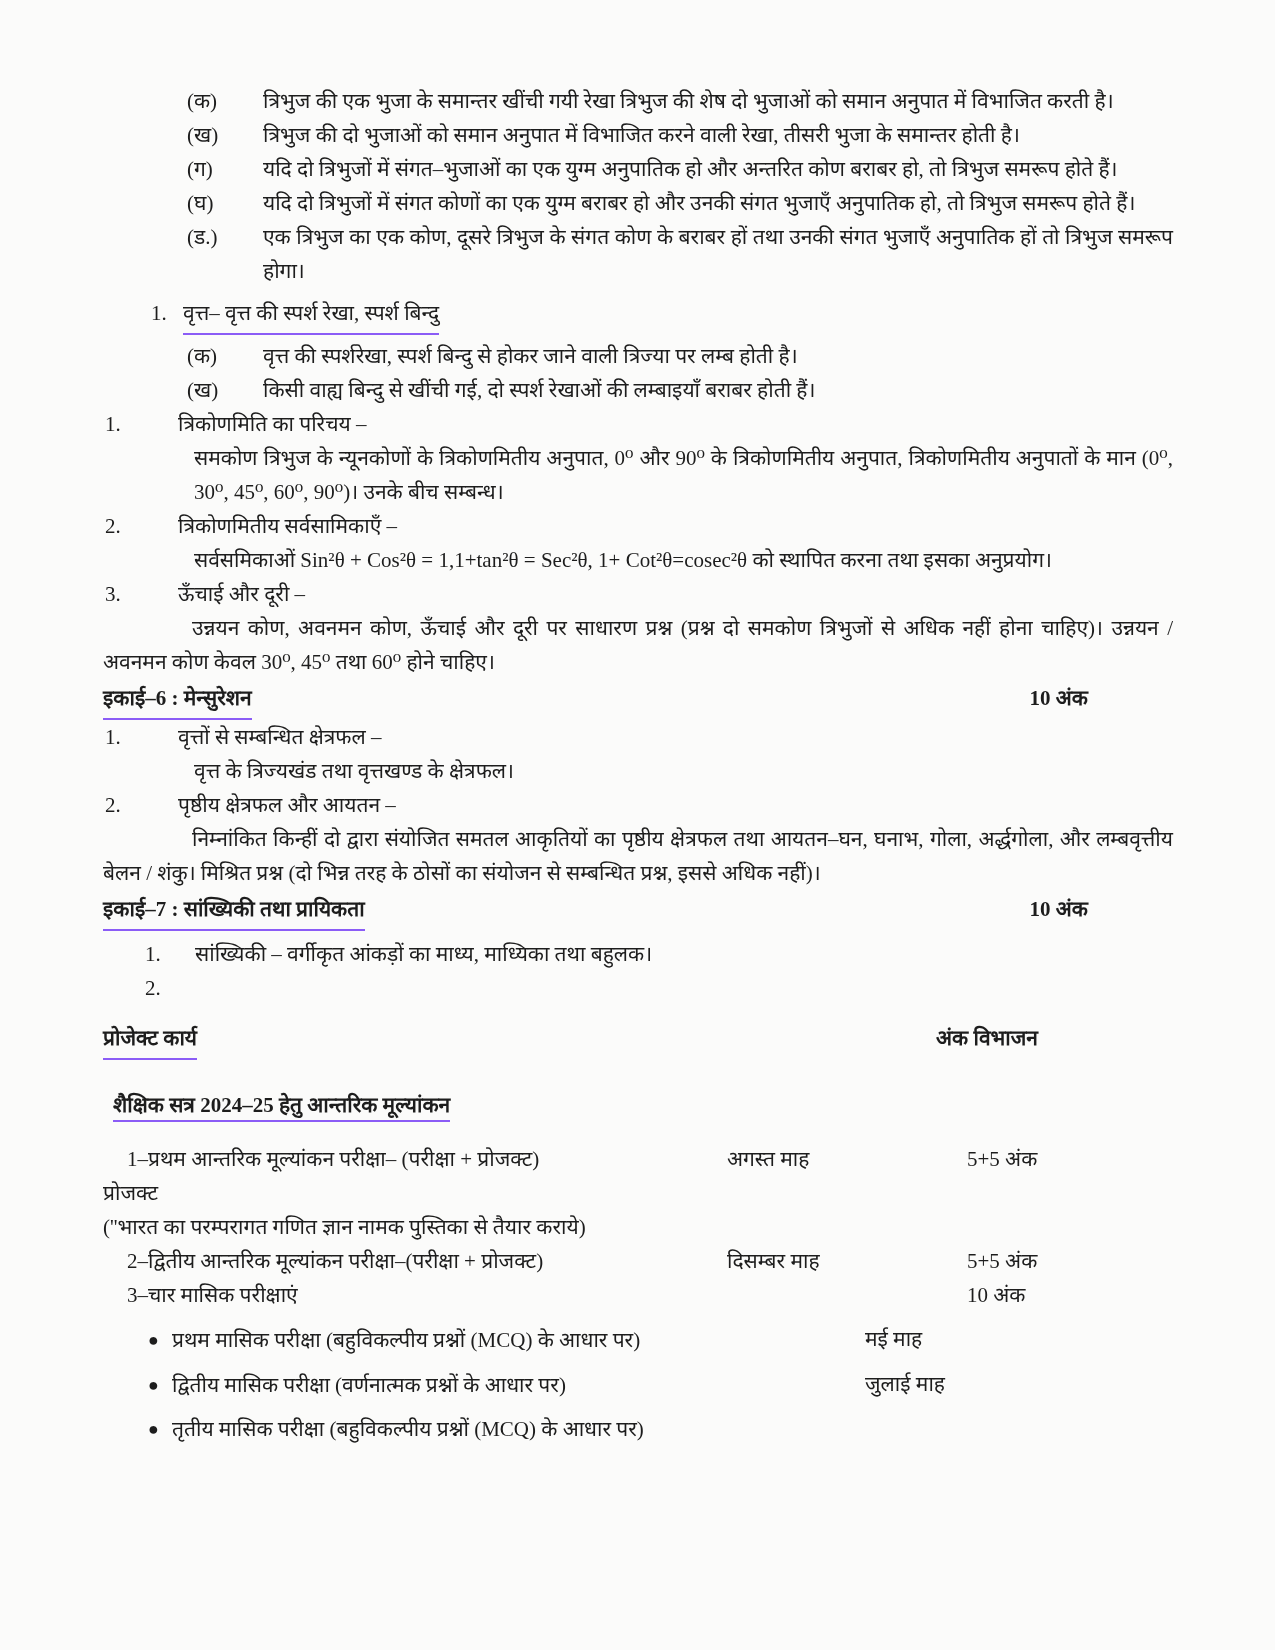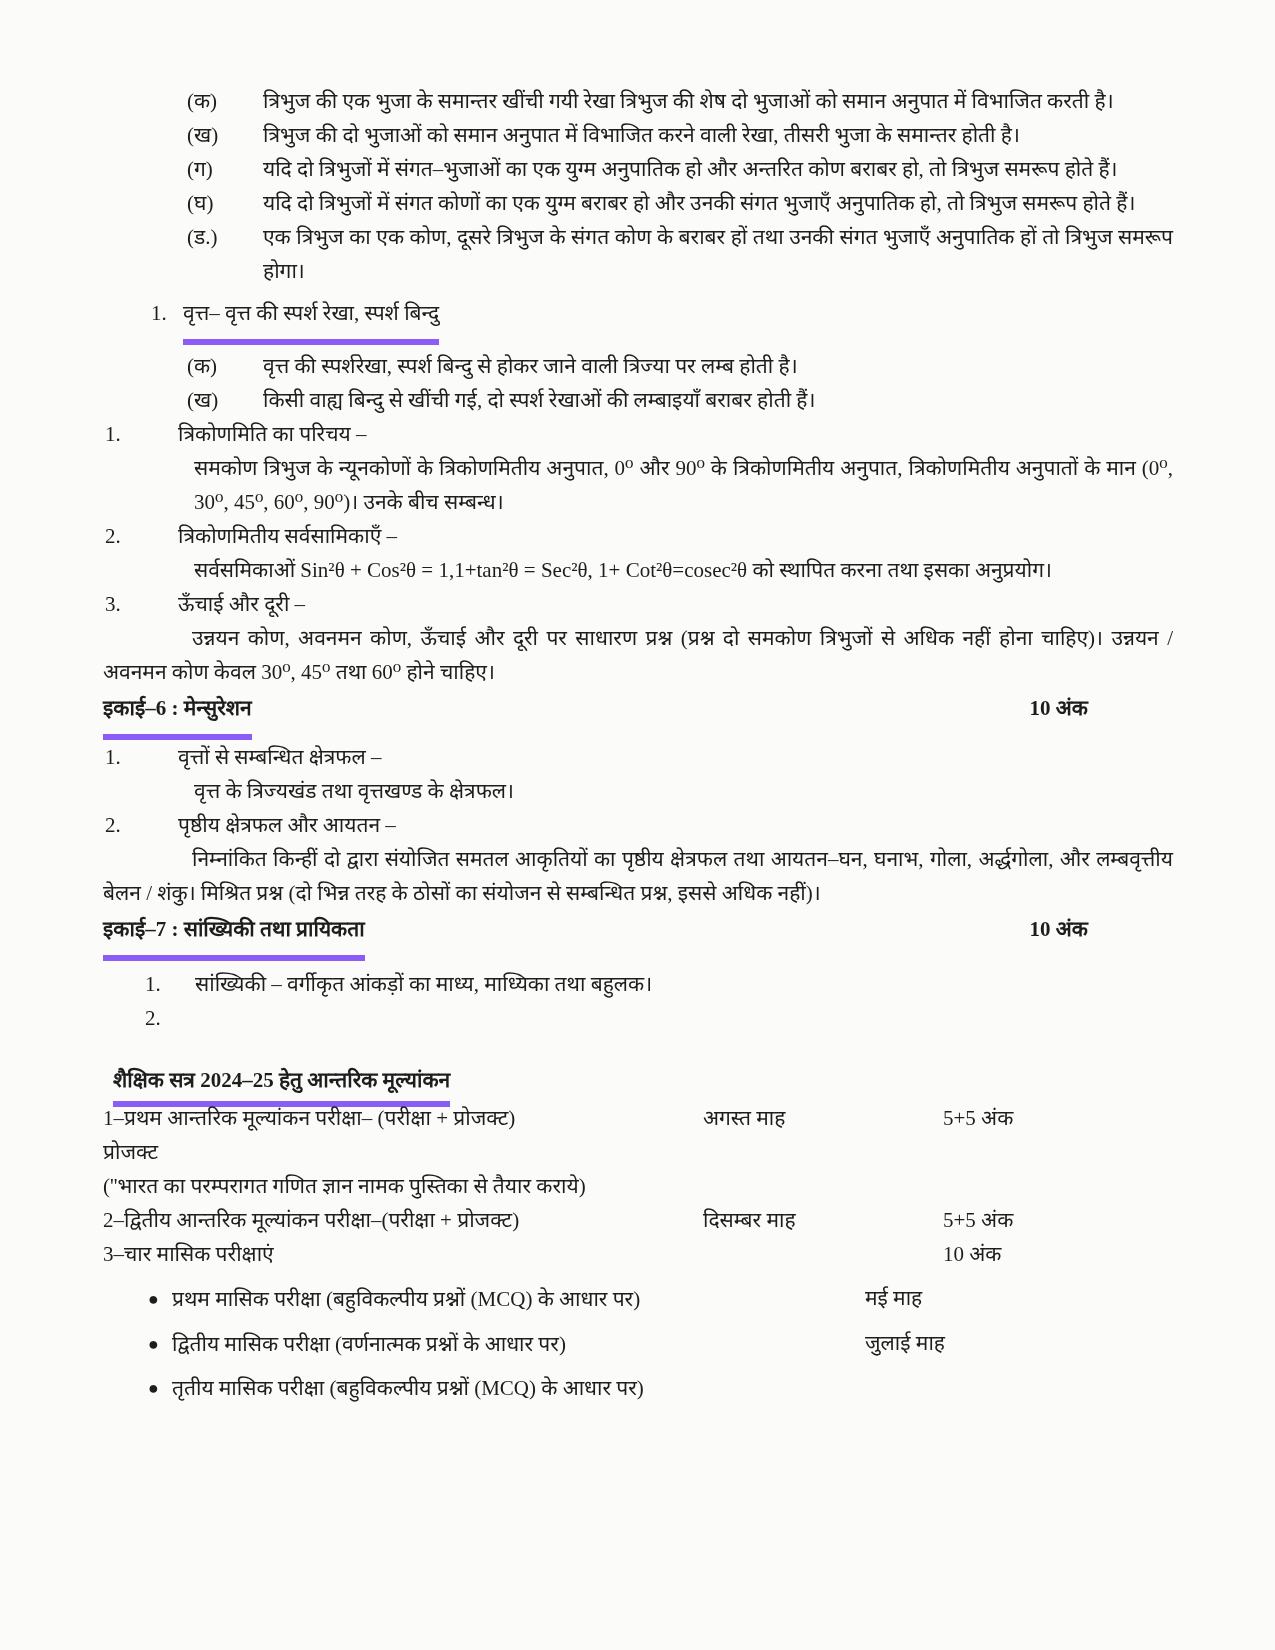--- a/index.html
+++ b/index.html
@@ -15,40 +15,40 @@
     position:absolute;left:103px;top:84px;width:1070px;
     font-size:21px;line-height:34px;
   }
   
   .alpha-item{display:flex;padding-left:84px;}
   .alpha-label{flex:none;width:76px;}
   .alpha-text{flex:1;text-align:justify;}
   
   .topic-head{margin-top:8px;margin-bottom:4px;padding-left:48px;display:flex;}
   .topic-head .num{flex:none;width:32px;}
-  .u{border-bottom:6px solid #8b5cf6;padding-bottom:9px;font-family:Liberation Serif, serif;}
+  .u{border-bottom:2px solid #8b5cf6;padding-bottom:3px;font-family:Liberation Serif, serif;}
   .bold{font-weight:bold;}
   
   .unit-row{display:flex;justify-content:space-between;align-items:baseline;margin-top:2px;}
   .unit-marks{font-weight:bold;margin-right:85px;white-space:nowrap;}
   
   .t-row{display:flex;padding-left:2px;}
   .t-row .num{flex:none;width:73px;}
   .t-body{margin:0;text-indent:89px;text-align:justify;}
   .t-body.keep-indent{text-indent:0;margin-left:91px;}
   
   .n-row{display:flex;padding-left:42px;}
   .n-row .num{flex:none;width:50px;}
   .n-list{margin-top:6px;}
   
   .project-row{display:flex;justify-content:space-between;align-items:baseline;margin-top:16px;margin-bottom:10px;}
   .project-right{font-weight:bold;margin-right:135px;white-space:nowrap;}
   
-  .assess-head{margin-top:28px;margin-bottom:4px;padding-left:10px;}
-  .assess-row{display:grid;grid-template-columns:600px 240px 1fr;align-items:baseline;}
+  .assess-head{margin-top:28px;margin-bottom:20px;padding-left:10px;}
+  .assess-row{display:grid;grid-template-columns:600px 240px 1fr;align-items:baseline;margin-left:24px;}
   .assess-month{white-space:nowrap;}
   .assess-marks{white-space:nowrap;}
   .plain-row{display:block;}
   
   .bullet-list{margin-top:8px;}
   .bullet-row{display:grid;grid-template-columns:762px 1fr;align-items:baseline;margin-top:10px;}
   .bullet-cell{display:flex;}
   .dot{flex:none;margin-left:45px;width:24px;font-size:18px;}
 </style>
 </head>
@@ -139,20 +139,24 @@
         <div class="n-row">
           <span class="num">1.</span>
           <span>सांख्यिकी – वर्गीकृत आंकड़ों का माध्य, माध्यिका तथा बहुलक।</span>
         </div>
         <div class="n-row">
           <span class="num">2.</span>
         </div>
       </div>
     </div>
 
+    <div class="project-row">
+      <span class="u bold">प्रोजेक्ट कार्य</span>
+      <span class="project-right">अंक विभाजन</span>
+    </div>
 
     <div>
       <div class="assess-head">
         <span class="u bold">शैक्षिक सत्र 2024–25 हेतु आन्तरिक मूल्यांकन</span>
       </div>
       <div class="assess-row">
         <span>1–प्रथम आन्तरिक मूल्यांकन परीक्षा– (परीक्षा + प्रोजक्ट)</span>
         <span class="assess-month">अगस्त माह</span>
         <span class="assess-marks">5+5 अंक</span>
       </div>

